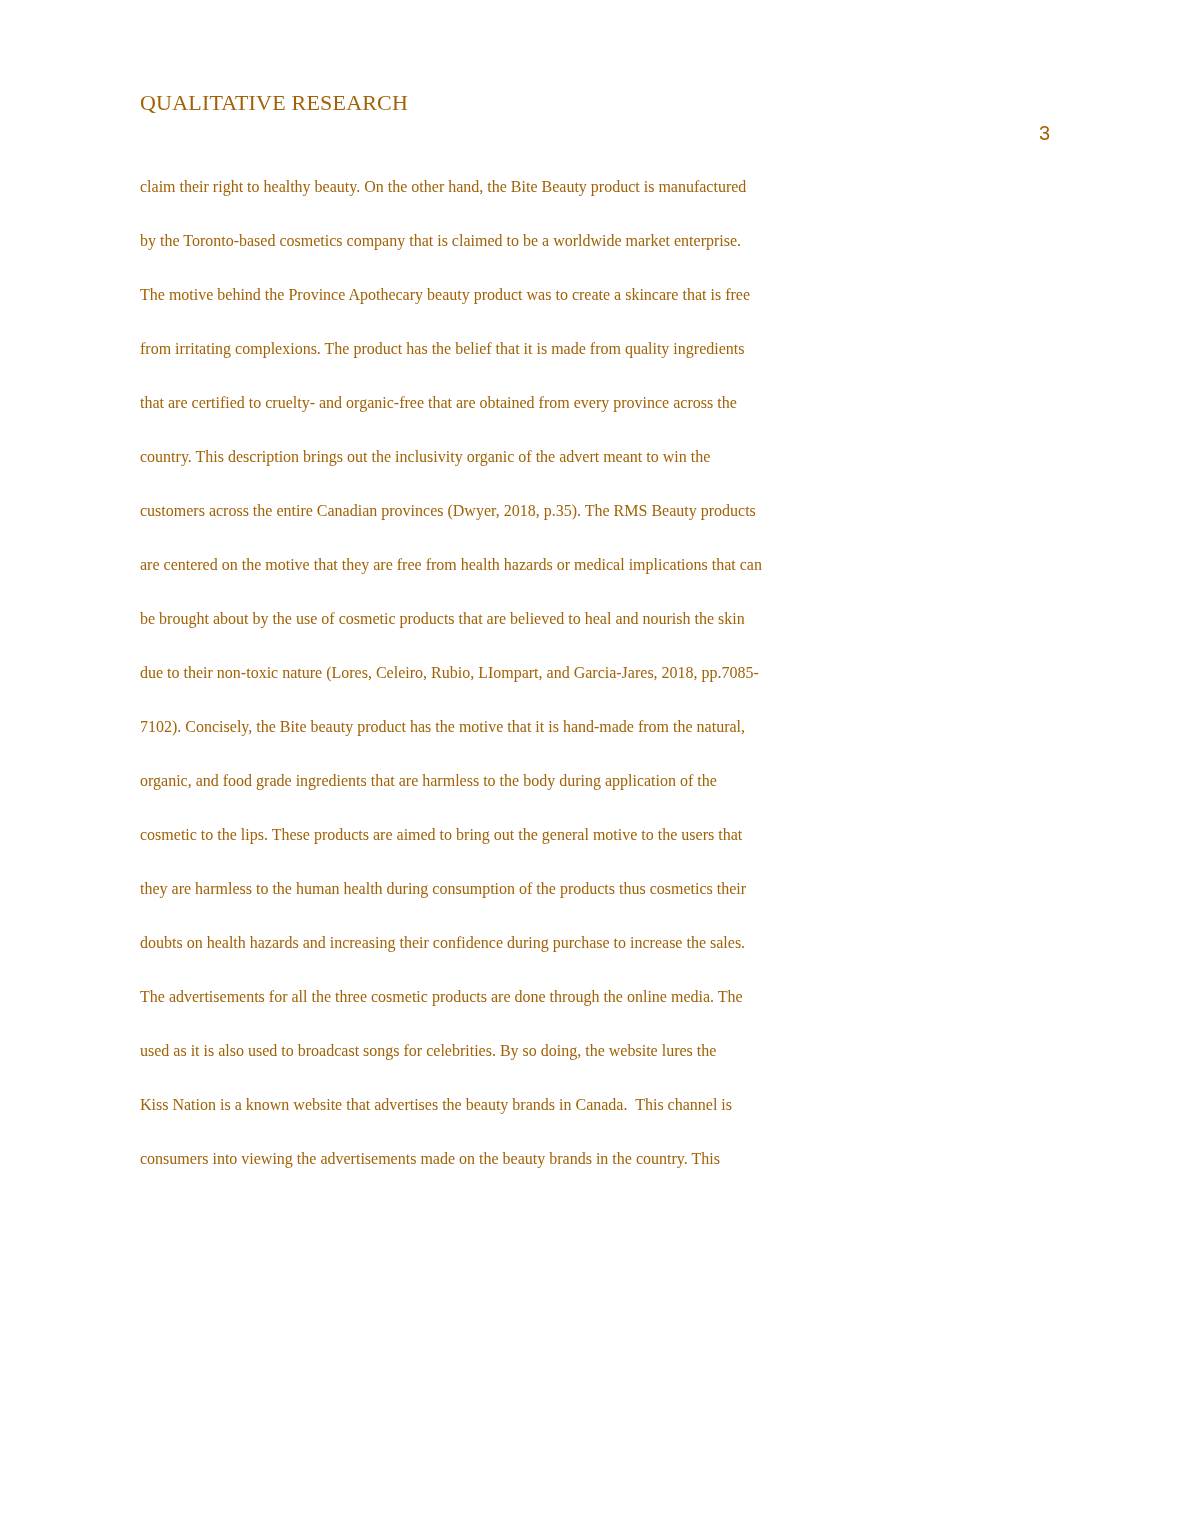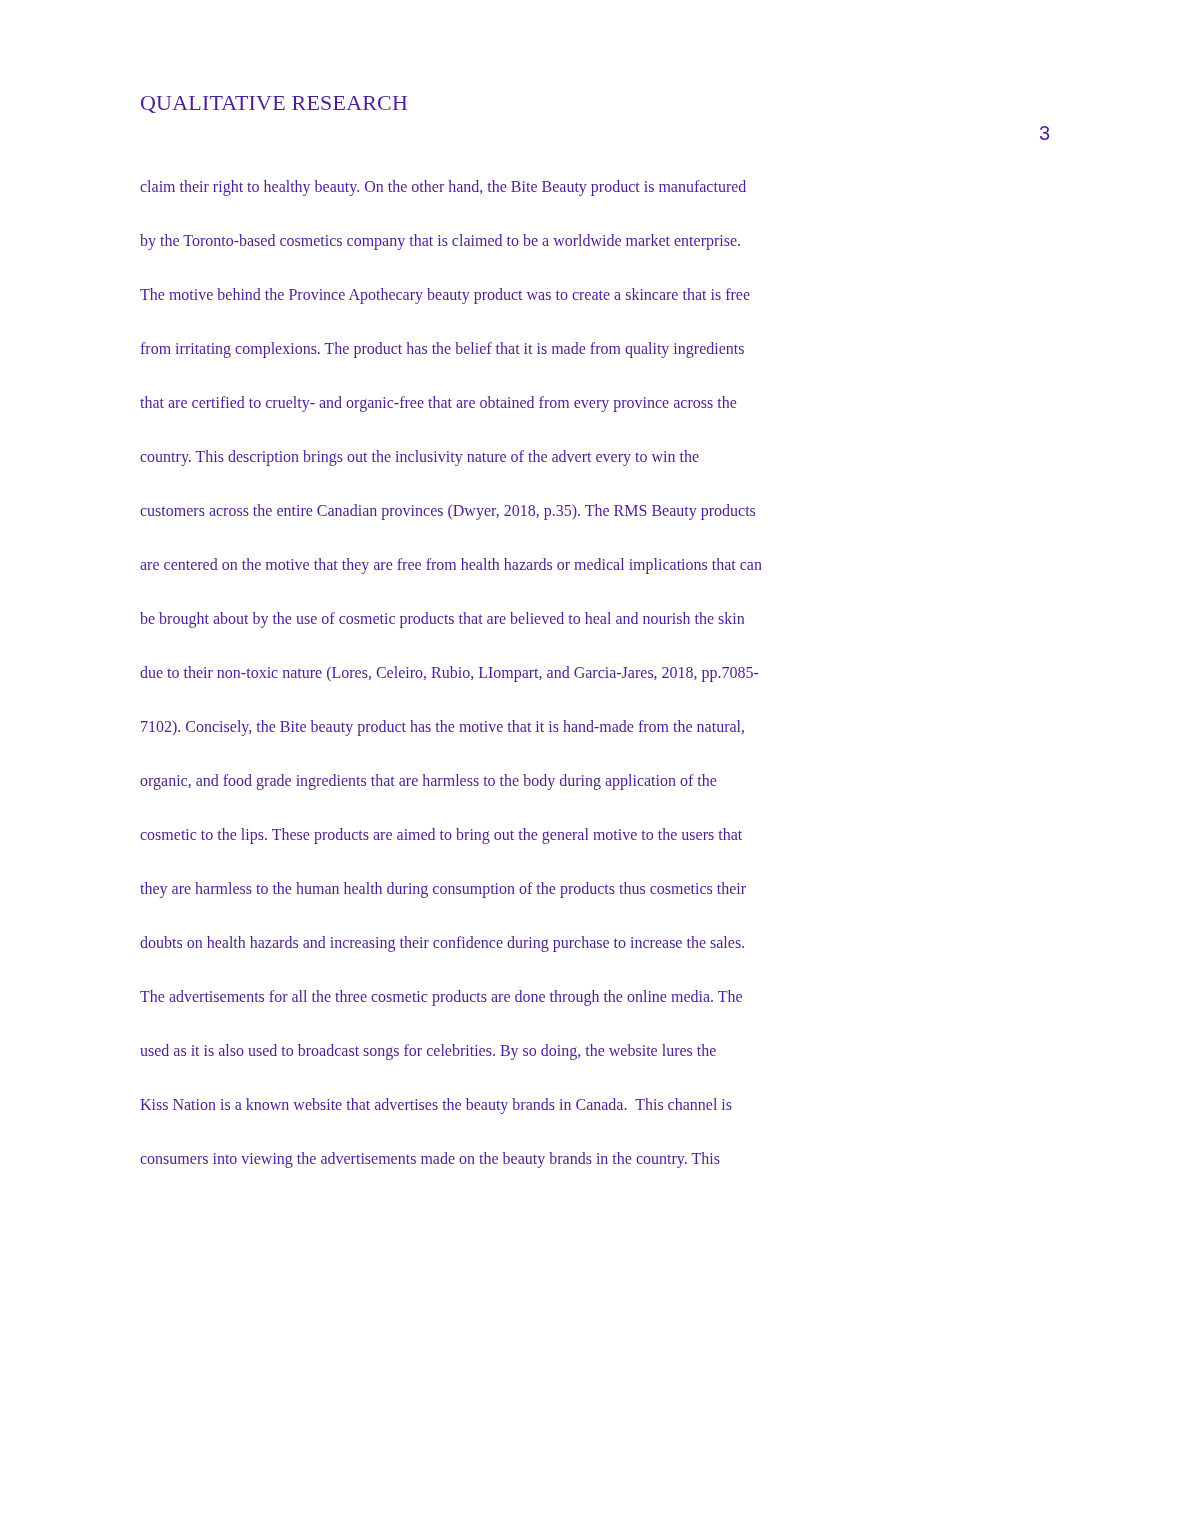--- a/index.html
+++ b/index.html
@@ -2,21 +2,21 @@
 <html><head>
 <meta charset="utf-8">
 <style>
   * { margin: 0; padding: 0; box-sizing: border-box; }
   html, body { background: #ffffff; }
   .page {
     position: relative;
     width: 1190px;
     height: 1540px;
     background: #ffffff;
-    color: #4c1d95;
+    color: #a16207;
     font-family: "Liberation Serif", "DejaVu Serif", serif;
     overflow: hidden;
     border-radius: 8px;
   }
   .running-head {
     position: absolute;
     left: 140px;
     top: 90px;
     font-size: 22px;
     letter-spacing: 0.2px;
@@ -68,21 +68,21 @@
     <div class="paragraph">
         <div class="line">claim their right to healthy beauty. On the other hand, the Bite Beauty product is manufactured</div>
         <div class="line">by the Toronto-based cosmetics company that is claimed to be a worldwide market enterprise.</div>
       </div>
 
 
     <div class="paragraph">
         <div class="line">The motive behind the Province Apothecary beauty product was to create a skincare that is free</div>
         <div class="line">from irritating complexions. The product has the belief that it is made from quality ingredients</div>
         <div class="line">that are certified to cruelty- and organic-free that are obtained from every province across the</div>
-        <div class="line">country. This description brings out the inclusivity nature of the advert every to win the</div>
+        <div class="line">country. This description brings out the inclusivity organic of the advert meant to win the</div>
         <div class="line">customers across the entire Canadian provinces (Dwyer, 2018, p.35). The RMS Beauty products</div>
         <div class="line">are centered on the motive that they are free from health hazards or medical implications that can</div>
         <div class="line">be brought about by the use of cosmetic products that are believed to heal and nourish the skin</div>
         <div class="line">due to their non-toxic nature (Lores, Celeiro, Rubio, LIompart, and Garcia-Jares, 2018, pp.7085-</div>
         <div class="line">7102). Concisely, the Bite beauty product has the motive that it is hand-made from the natural,</div>
         <div class="line">organic, and food grade ingredients that are harmless to the body during application of the</div>
         <div class="line">cosmetic to the lips. These products are aimed to bring out the general motive to the users that</div>
         <div class="line">they are harmless to the human health during consumption of the products thus cosmetics their</div>
         <div class="line">doubts on health hazards and increasing their confidence during purchase to increase the sales.</div>
       </div>

